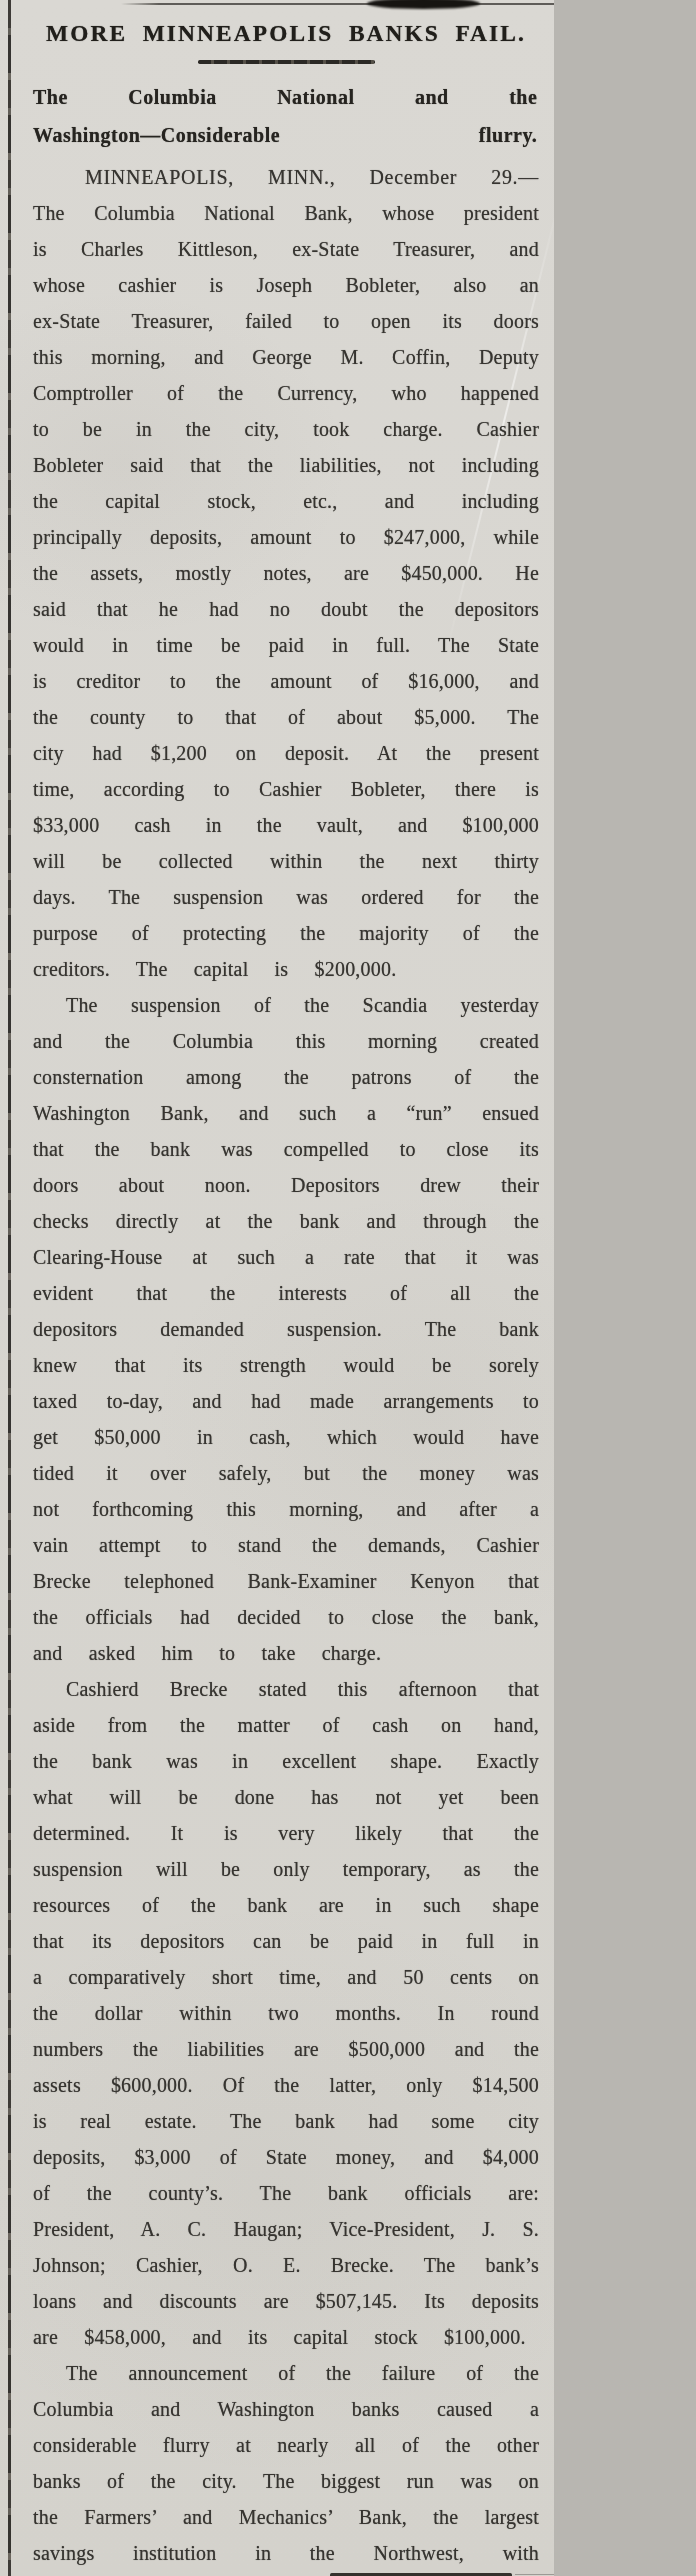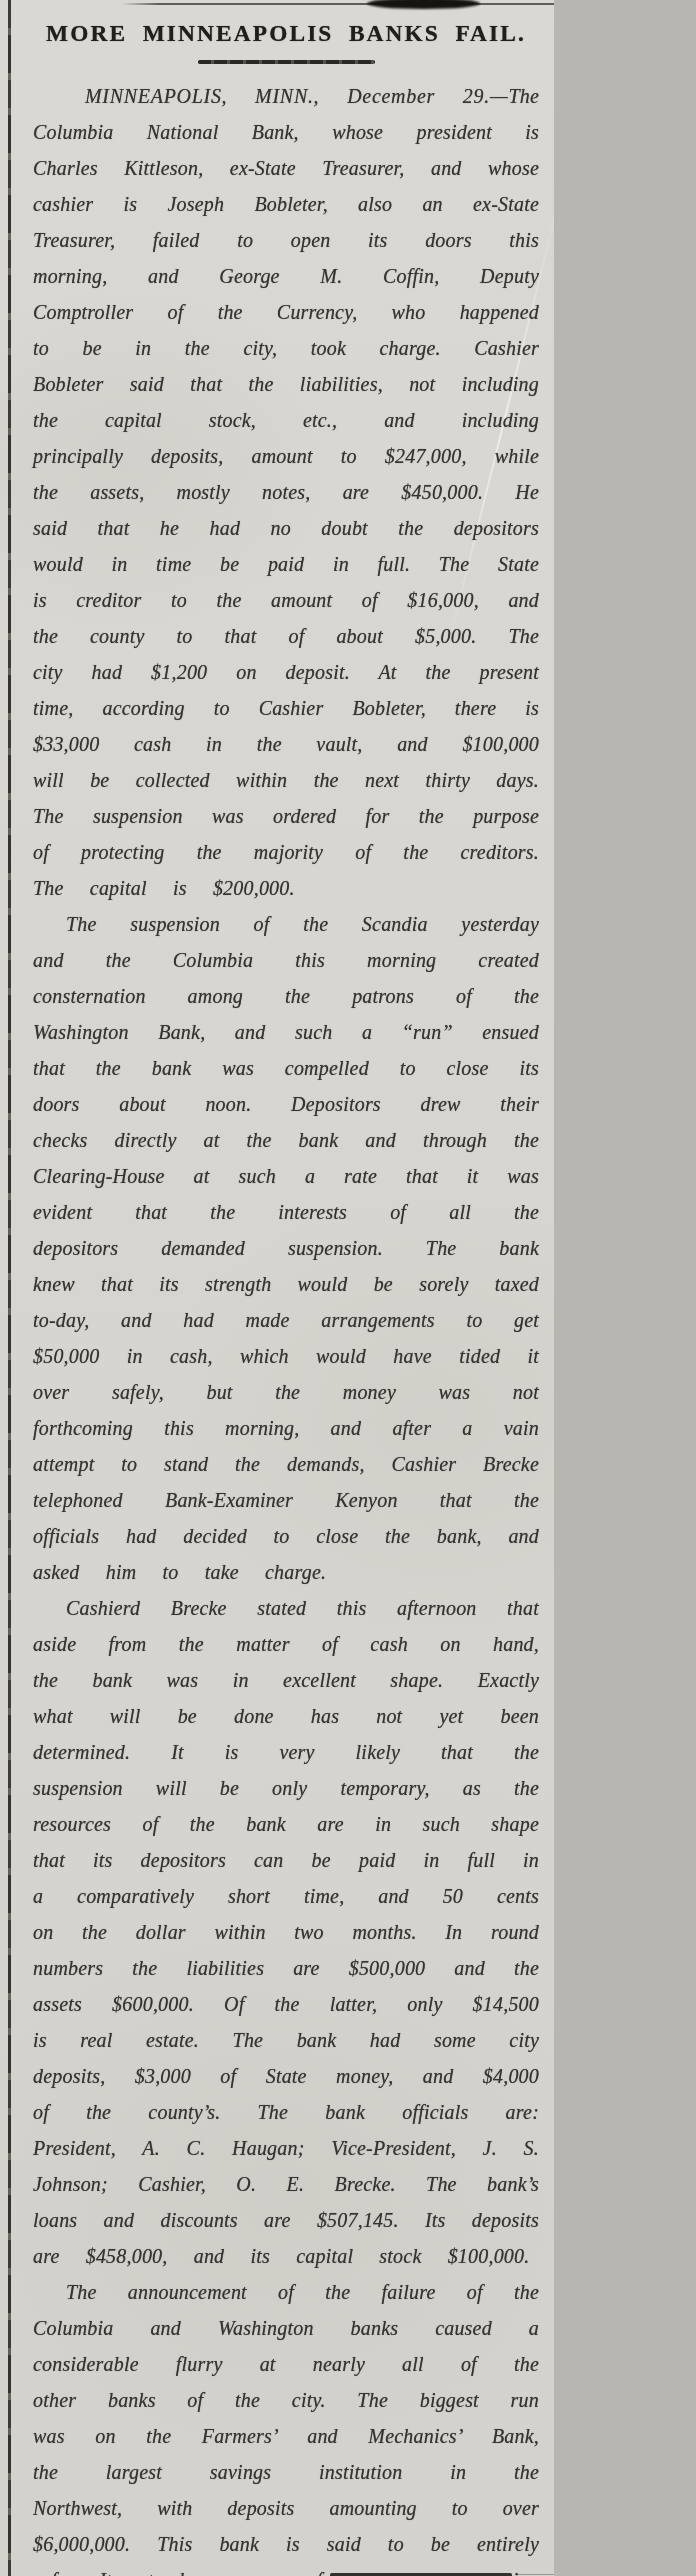--- a/index.html
+++ b/index.html
@@ -104,21 +104,20 @@
   .body {
     font-size: 20px;
     line-height: 36px;
     letter-spacing: 0.2px;
     word-spacing: 1.05em;
     text-shadow: 0 0 0.8px rgba(54,52,48,0.7);
   }
   .para {
     margin: 0;
     text-align: justify;
-    font-style: italic;
   }
   .para.p-first { text-indent: 52px; }
   .para.p-indent { text-indent: 33px; }
   .dateline {
     letter-spacing: 0.7px;
   }
   
   .crease {
     position: absolute;
     top: 192px;
@@ -160,20 +159,24 @@
   </div>
 
   <div class="crease"></div>
 
   <div class="content">
 
     <h1 class="headline">MORE MINNEAPOLIS BANKS FAIL.</h1>
 
     <div class="headline-divider"></div>
 
+    <div class="subhead">
+      <div class="subhead-line">The Columbia National and the</div>
+      <div class="subhead-line">Washington—Considerable flurry.</div>
+    </div>
 
     <div class="body">
 
       <p class="para p-first"><span class="dateline">MINNEAPOLIS, MINN., December 29.—</span><span>The Columbia National Bank, whose president is Charles Kittleson, ex-State Treasurer, and whose cashier is Joseph Bobleter, also an ex-State Treasurer, failed to open its doors this morning, and George M. Coffin, Deputy Comptroller of the Currency, who happened to be in the city, took charge. Cashier Bobleter said that the liabilities, not including the capital stock, etc., and including principally deposits, amount to $247,000, while the assets, mostly notes, are $450,000. He said that he had no doubt the depositors would in time be paid in full. The State is creditor to the amount of $16,000, and the county to that of about $5,000. The city had $1,200 on deposit. At the present time, according to Cashier Bobleter, there is $33,000 cash in the vault, and $100,000 will be collected within the next thirty days. The suspension was ordered for the purpose of protecting the majority of the creditors. The capital is $200,000.</span></p>
 
       <p class="para p-indent">The suspension of the Scandia yesterday and the Columbia this morning created consternation among the patrons of the Washington Bank, and such a “run” ensued that the bank was compelled to close its doors about noon. Depositors drew their checks directly at the bank and through the Clearing-House at such a rate that it was evident that the interests of all the depositors demanded suspension. The bank knew that its strength would be sorely taxed to-day, and had made arrangements to get $50,000 in cash, which would have tided it over safely, but the money was not forthcoming this morning, and after a vain attempt to stand the demands, Cashier Brecke telephoned Bank-Examiner Kenyon that the officials had decided to close the bank, and asked him to take charge.</p>
 
       <p class="para p-indent">Cashierd Brecke stated this afternoon that aside from the matter of cash on hand, the bank was in excellent shape. Exactly what will be done has not yet been determined. It is very likely that the suspension will be only temporary, as the resources of the bank are in such shape that its depositors can be paid in full in a comparatively short time, and 50 cents on the dollar within two months. In round numbers the liabilities are $500,000 and the assets $600,000. Of the latter, only $14,500 is real estate. The bank had some city deposits, $3,000 of State money, and $4,000 of the county’s. The bank officials are: President, A. C. Haugan; Vice-President, J. S. Johnson; Cashier, O. E. Brecke. The bank’s loans and discounts are $507,145. Its deposits are $458,000, and its capital stock $100,000.</p>
 
       <p class="para p-indent">The announcement of the failure of the Columbia and Washington banks caused a considerable flurry at nearly all of the other banks of the city. The biggest run was on the Farmers’ and Mechanics’ Bank, the largest savings institution in the Northwest, with deposits amounting to over $6,000,000. This bank is said to be entirely safe. It stood a run of eight days during the panic of 1893.</p>

